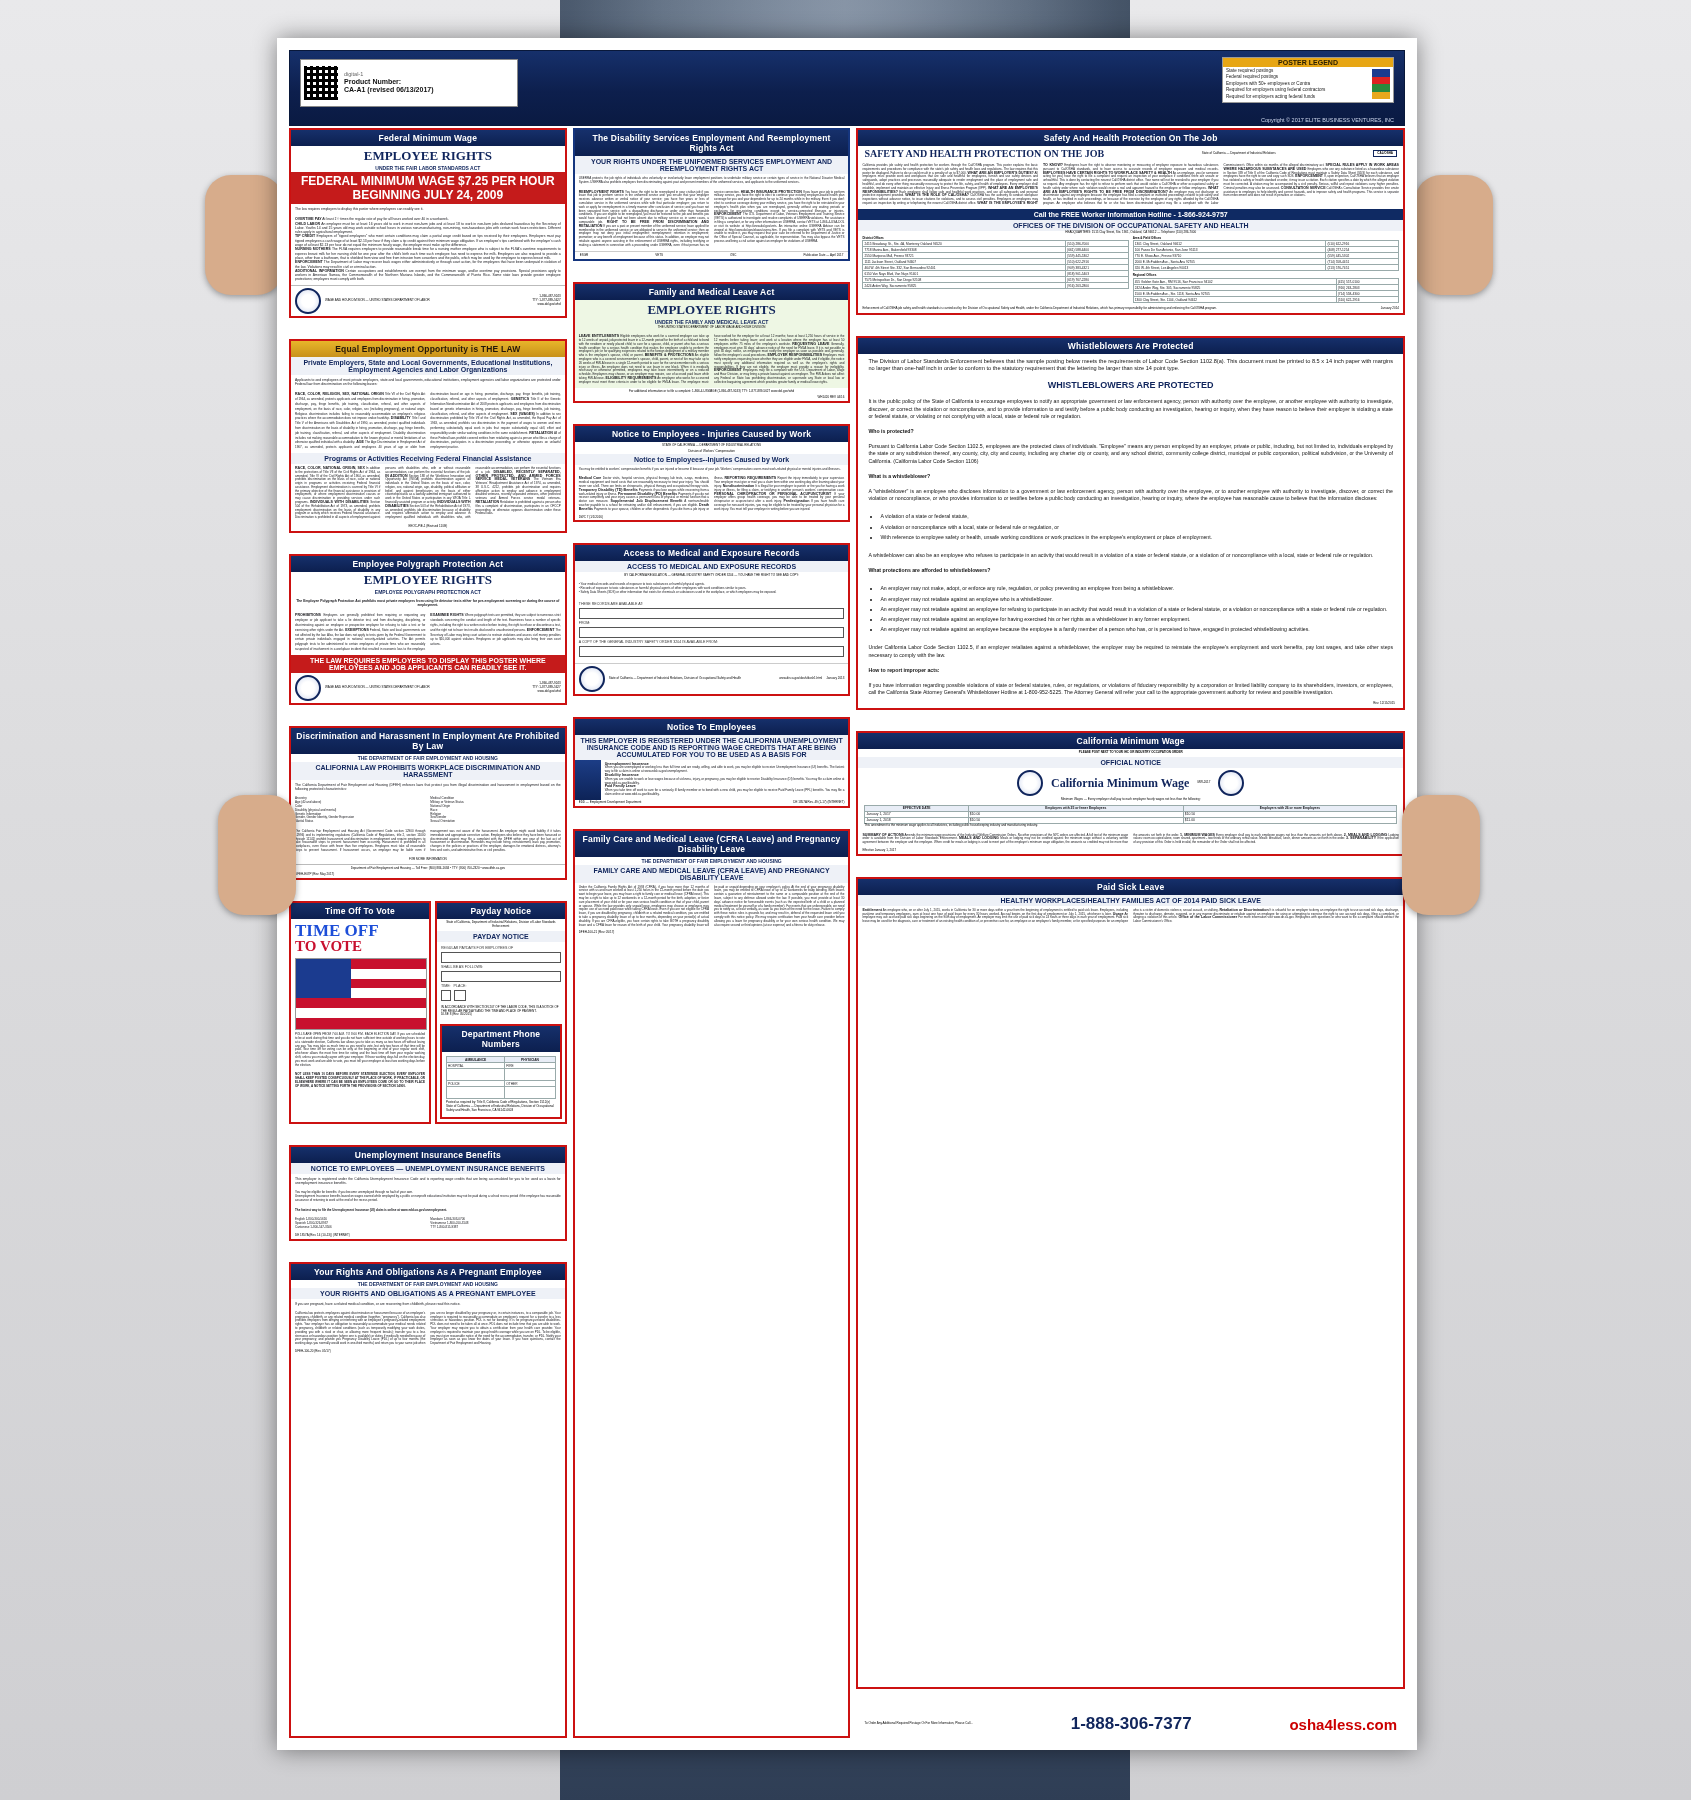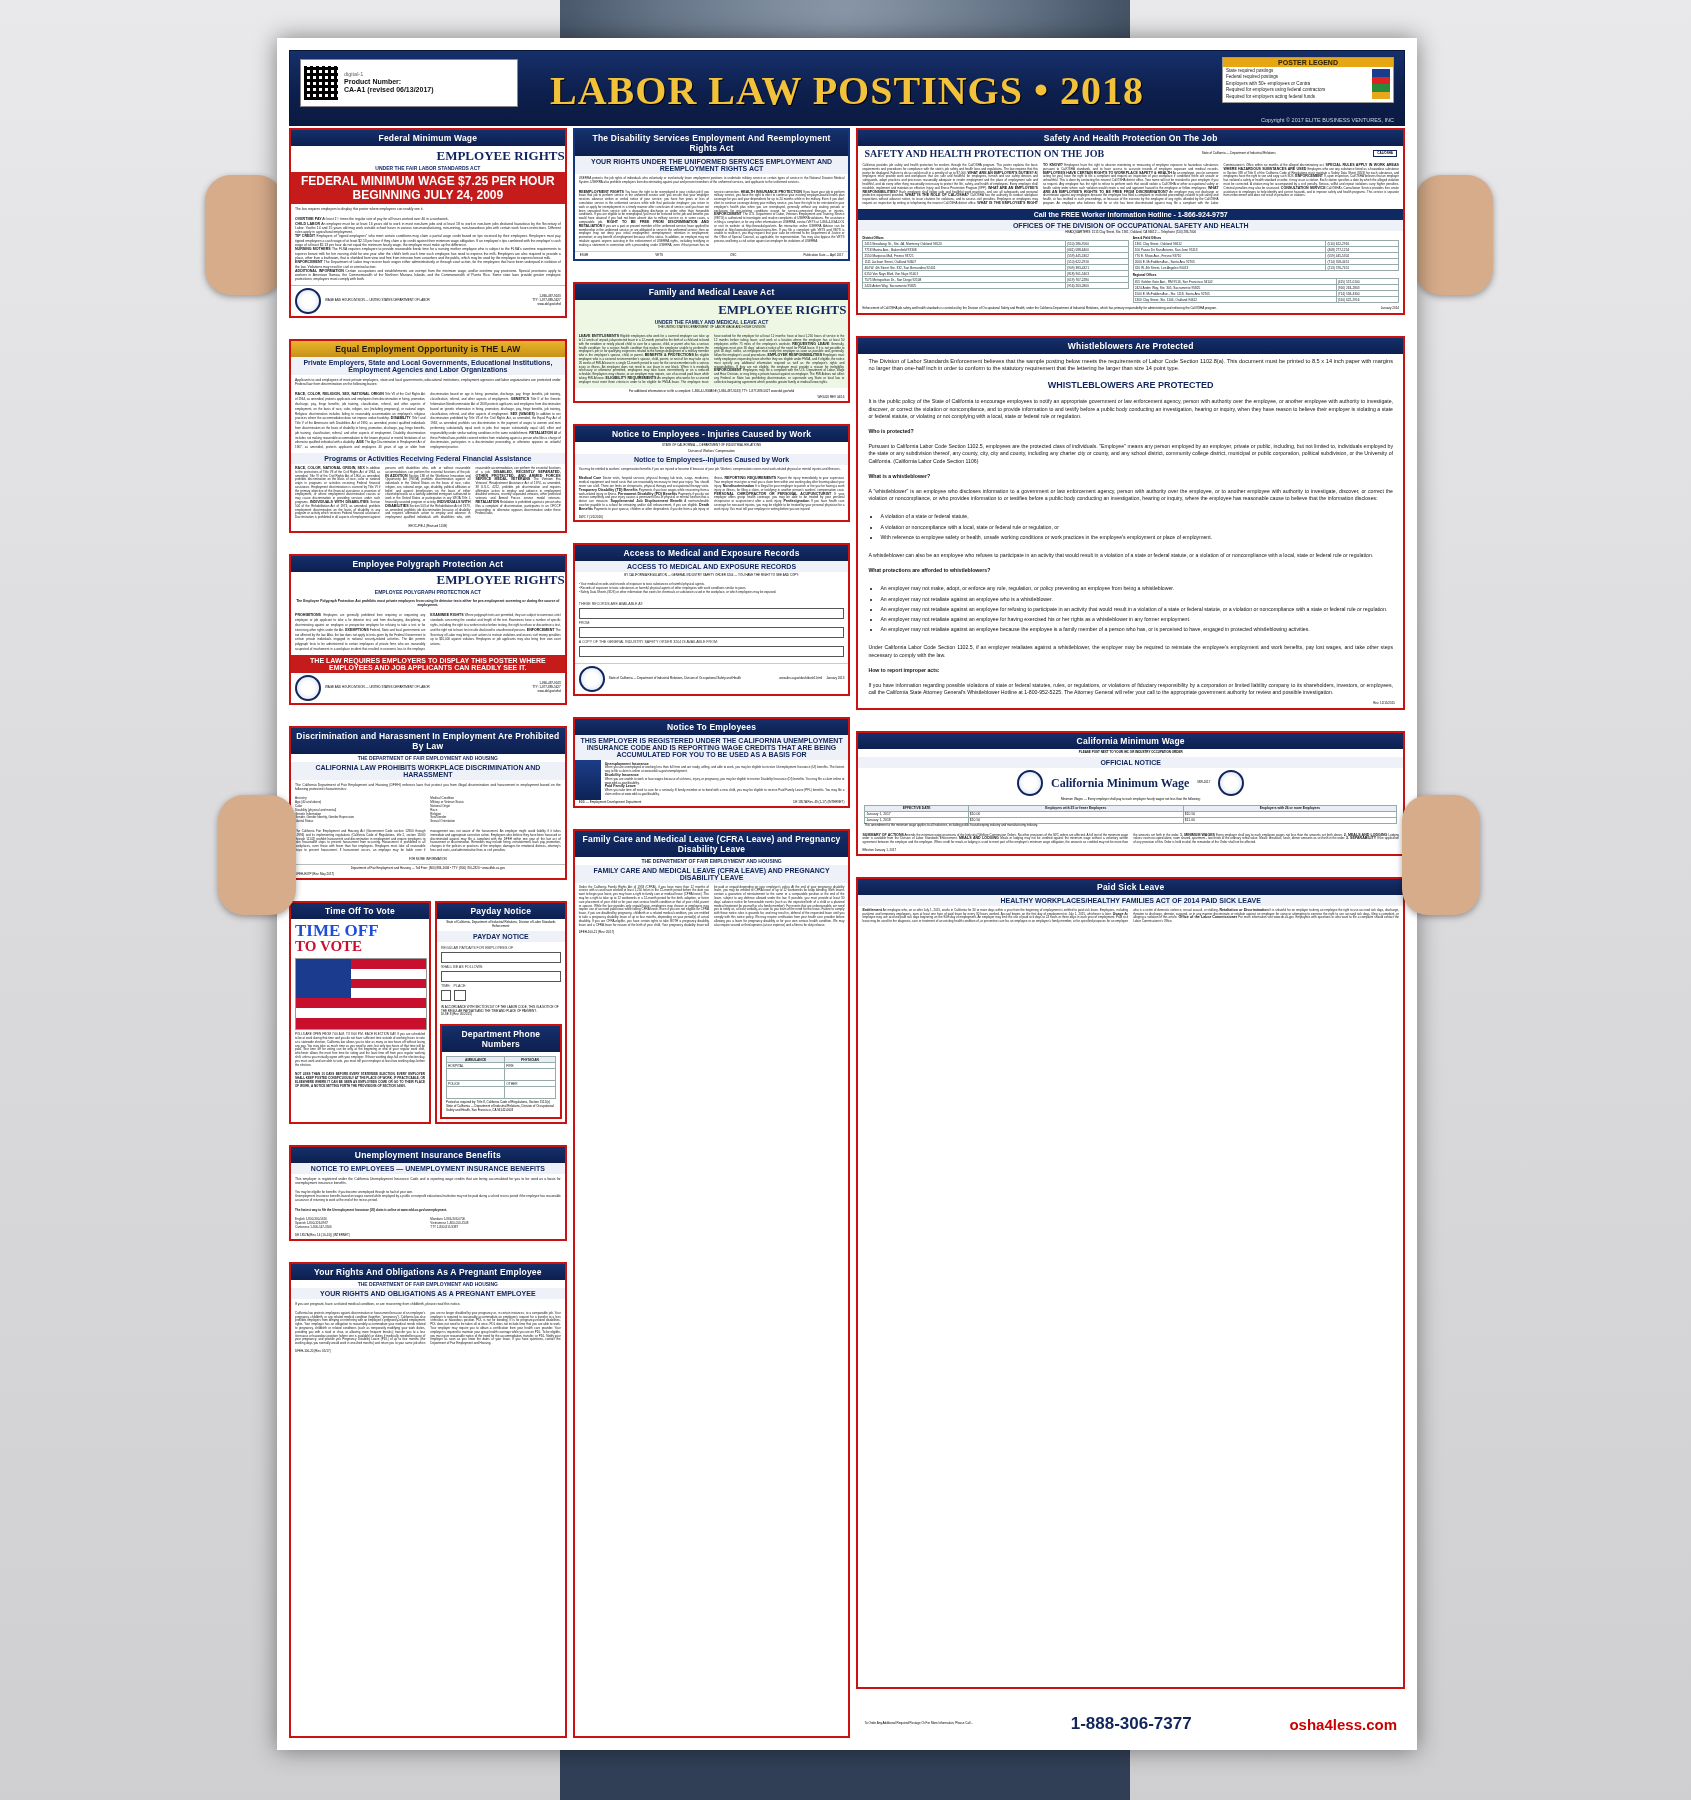--- a/index.html
+++ b/index.html
@@ -70,21 +70,21 @@
       font-weight:bold;padding:3px 4px;text-align:center;letter-spacing:.2px;}
   .bar.gold{background:linear-gradient(180deg,#e8b52a,#c8911a);color:#25180a;}
   .sub{font-size:7px;font-weight:bold;text-align:center;padding:2px;background:#eef1f7;color:#10255c;}
   .sub.red{background:#c51b1b;color:#fff;}
   .bodytxt{font-size:3.4px;line-height:4.3px;color:#15151a;padding:3px 4px;
       text-align:justify;column-gap:5px;}
   .bodytxt b{font-size:3.6px;}
   .two{column-count:2;}
   .three{column-count:3;}
   .center{text-align:center;}
-  .big{font-size:13px;font-weight:bold;text-align:right;color:#10255c;
+  .big{font-size:13px;font-weight:bold;text-align:center;color:#10255c;
       font-family:"Liberation Serif",serif;}
   .smallcap{font-size:5px;font-weight:bold;text-align:center;color:#10255c;padding:1px;}
   .seal{width:22px;height:22px;border-radius:50%;border:2px solid #10255c;
       background:radial-gradient(circle,#fff 40%,#cfd8ee 100%);display:inline-block;}
   .flagbox{width:100%;height:70px;background:
      linear-gradient(180deg,#c8102e 0 14%,#fff 14% 28%,#c8102e 28% 42%,#fff 42% 56%,#c8102e 56% 70%,#fff 70% 84%,#c8102e 84% 100%);
      position:relative;border:1px solid #999;}
   .flagbox:before{content:"";position:absolute;left:0;top:0;width:42%;height:56%;background:#1b3b8f;}
   .voteblock{padding:4px;}
   .vote-title{font-family:"Liberation Serif",serif;font-weight:bold;font-size:17px;color:#1d4ed8;line-height:16px;}
@@ -130,21 +130,20 @@
 
   <div class="hdr">
     <div class="qrbox">
       <div class="qr"></div>
       <div class="qr-txt">
         <div class="sm">digital-1</div>
         <div>Product Number:</div>
         <div>CA-A1 (revised 06/13/2017)</div>
       </div>
     </div>
-    <div class="hdr-title">LABOR LAW POSTINGS • 2018</div>
     <div class="legend">
       <div class="legend-h">POSTER LEGEND</div>
       <div class="legend-rows">
         <div>State required postings</div>
         <div>Federal required postings</div>
         <div>Employers with 50+ employees or Contra</div>
         <div>Required for employers using federal contractors</div>
         <div>Required for employers acting federal funds</div>
         <div class="legend-sw"></div>
       </div>

